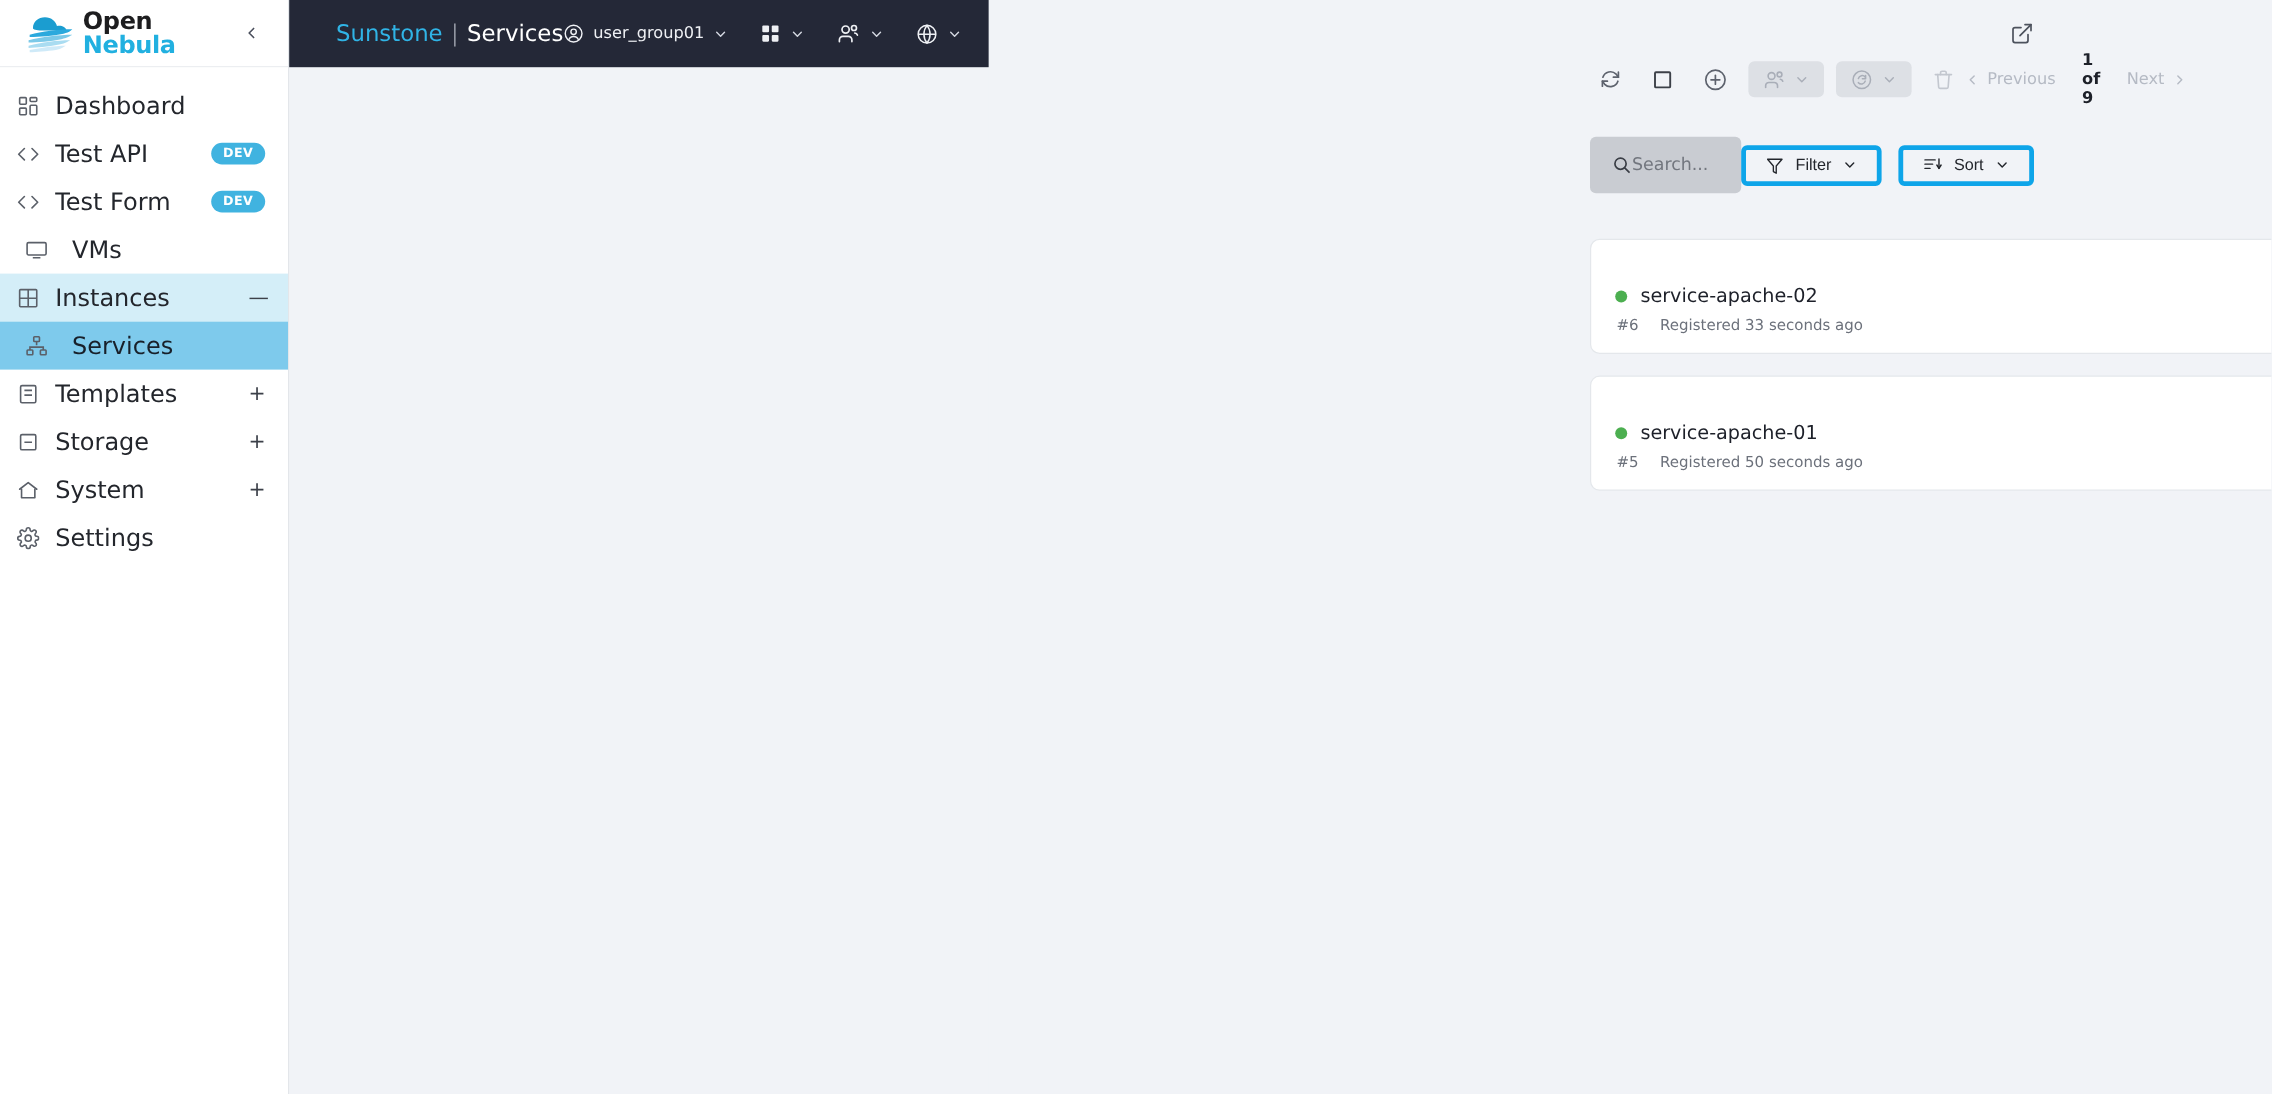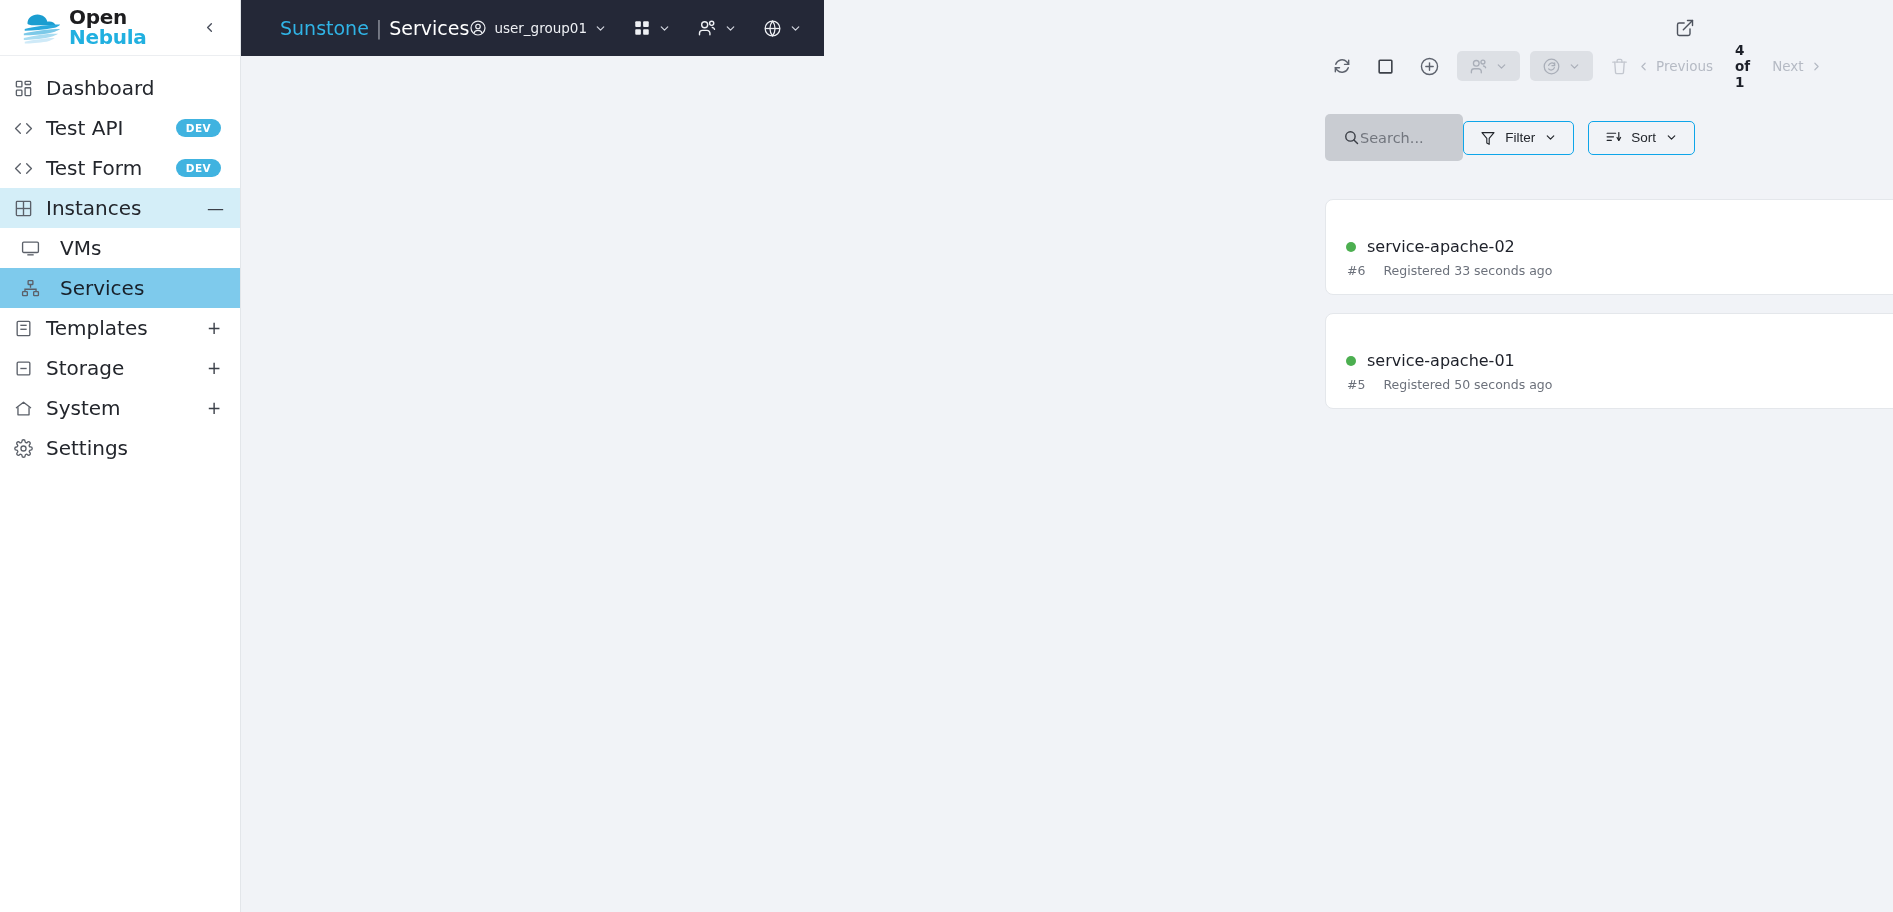--- a/index.html
+++ b/index.html
@@ -106,21 +106,21 @@
     margin-top: 24px;
   }
   .search-box {
     width: 697px; height: 47px; background: #c9ccd2; border-radius: 5px;
     display: flex; align-items: center; padding: 0 18px;
     margin-left: 462px;
   }
   .search-ph { color: #72767e; font-size: 14.5px; }
   .fs-group { display: flex; gap: 14px; padding-right: 159px; }
   .fs-btn {
-    height: 34px; border: 1px solid #0ea5e9; border-radius: 5px; background: transparent;
+    height: 34px; border: 4px solid #0ea5e9; border-radius: 5px; background: transparent;
     display: flex; align-items: center; gap: 9px; padding: 0 16px;
     font-size: 13.5px; color: #23262c; cursor: pointer;
   }
 
   .list { margin-top: 38px; margin-left: 462px; width: 1153px; }
   .card {
     background: #ffffff; border: 1px solid #e4e7eb; border-radius: 8px;
     padding: 17px 20px 16px 20px; margin-bottom: 18px; cursor: pointer;
   }
   .card-title { display: flex; align-items: center; gap: 11px; margin-top: 20px; }
@@ -184,40 +184,40 @@
         <span class="nav-ico">
           <svg width="19" height="19" viewBox="0 0 24 24" fill="none" stroke="currentColor" stroke-width="1.7" stroke-linecap="round" stroke-linejoin="round">
             <polyline points="16 18 22 12 16 6"></polyline>
               <polyline points="8 6 2 12 8 18"></polyline>
           </svg>
         </span>
         <span class="nav-label">Test Form</span>
         <span class="badge-dev">DEV</span>
       </div>
 
+      <div class="nav-item sub">
+        <span class="nav-ico">
+          <svg width="19" height="19" viewBox="0 0 24 24" fill="none" stroke="currentColor" stroke-width="1.7">
+            <rect x="2" y="4" width="20" height="13" rx="1.5"></rect>
+              <line x1="8" y1="20" x2="16" y2="20"></line>
+          </svg>
+        </span>
+        <span class="nav-label">VMs</span>
+      </div>
+
       <div class="nav-item active-parent">
         <span class="nav-ico">
           <svg width="19" height="19" viewBox="0 0 24 24" fill="none" stroke="currentColor" stroke-width="1.7">
             <rect x="3" y="3" width="18" height="18" rx="1"></rect>
               <line x1="12" y1="3" x2="12" y2="21"></line>
               <line x1="3" y1="12" x2="21" y2="12"></line>
           </svg>
         </span>
         <span class="nav-label">Instances</span>
         <span class="expander">—</span>
-      </div>
-
-      <div class="nav-item sub">
-        <span class="nav-ico">
-          <svg width="19" height="19" viewBox="0 0 24 24" fill="none" stroke="currentColor" stroke-width="1.7">
-            <rect x="2" y="4" width="20" height="13" rx="1.5"></rect>
-              <line x1="8" y1="20" x2="16" y2="20"></line>
-          </svg>
-        </span>
-        <span class="nav-label">VMs</span>
       </div>
 
       <div class="nav-item sub active">
         <span class="nav-ico">
           <svg width="19" height="19" viewBox="0 0 24 24" fill="none" stroke="currentColor" stroke-width="1.7">
             <rect x="9" y="2" width="6" height="5" rx="0.8"></rect>
             <rect x="2" y="16" width="6" height="5" rx="0.8"></rect>
             <rect x="16" y="16" width="6" height="5" rx="0.8"></rect>
             <path d="M12 7v4M5 16v-3h14v3"></path>
           </svg>
@@ -396,21 +396,21 @@
           </span>
         </div>
 
         <div class="pager">
           <span class="pg-btn">
             <svg width="13" height="13" viewBox="0 0 24 24" fill="none" stroke="currentColor" stroke-width="2.2" stroke-linecap="round" stroke-linejoin="round">
                 <polyline points="15 18 9 12 15 6"></polyline>
               </svg>
             <span>Previous</span>
           </span>
-          <span class="pg-count">4 of 1</span>
+          <span class="pg-count">1 of 9</span>
           <span class="pg-btn">
             <span>Next</span>
             <svg width="13" height="13" viewBox="0 0 24 24" fill="none" stroke="currentColor" stroke-width="2.2" stroke-linecap="round" stroke-linejoin="round">
                 <polyline points="9 18 15 12 9 6"></polyline>
               </svg>
           </span>
         </div>
       </div>
 
       <div class="search-row">

